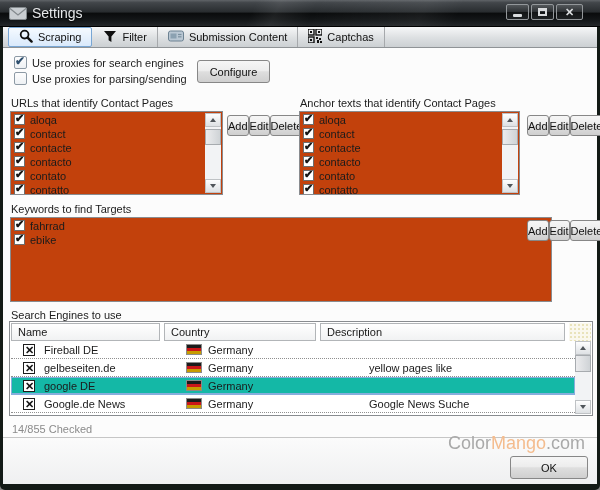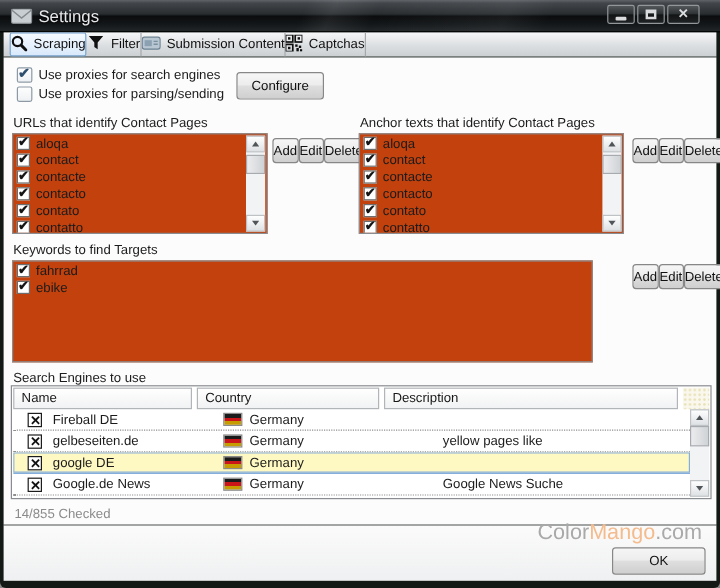--- a/index.html
+++ b/index.html
@@ -21,21 +21,21 @@
     display:flex;align-items:center;justify-content:center;}
   .win-btn.close{width:27px;}
   .g-min{width:9px;height:3px;background:#d9dbdd;margin-top:6px;border-radius:1px;}
   .g-max{width:9px;height:8px;border:2px solid #d9dbdd;border-top-width:3px;}
   .g-close{color:#dcdee0;font-weight:bold;font-size:11px;line-height:1;}
   .g-close::before{content:"✕";}
   
   .tabbar{position:absolute;top:27px;left:3px;width:594px;height:21px;
     background:linear-gradient(#f6f7f8,#dcdfe1 55%,#ccd0d3);
     border-bottom:1px solid #8f9396;display:flex;align-items:stretch;padding-left:4px;}
-  .tab{display:flex;align-items:center;gap:5px;padding:0 0;border-right:1px solid #a6a9ac;
+  .tab{display:flex;align-items:center;gap:5px;padding:0 10px;border-right:1px solid #a6a9ac;
     color:#101010;white-space:nowrap;}
   .tab.selected{background:linear-gradient(#f5faff,#d9e9fb);border:1px solid #78a6d4;border-radius:2px;margin:0 1px;}
   
   .page{position:absolute;top:48px;left:3px;width:594px;height:389px;background:#fcfcfc;}
   .group-label{position:absolute;color:#1c1c1c;}
   
   .cbrow{position:absolute;display:flex;align-items:center;gap:5px;}
   .cb{width:13px;height:13px;border:1px solid #8d9aa5;border-radius:2px;
     background:linear-gradient(#fdfdfd,#eef1f4);position:relative;flex:0 0 auto;}
   .checked > .cb::before, .li.checked .cb-s::before{content:"✔";position:absolute;left:0px;top:-3px;
@@ -64,21 +64,21 @@
   .btn-stack.wide-gap .btn{margin-bottom:5px;}
   
   .table{position:absolute;left:6px;top:273px;width:584px;height:95px;border:1px solid #898c90;background:#fff;}
   .thead{position:absolute;top:0;left:0;right:0;height:19px;display:flex;gap:4px;padding:1px 1px 0 1px;}
   .th{border:1px solid #b2b5b8;background:linear-gradient(#ffffff,#f1f2f3);padding:2px 0 0 6px;color:#181818;}
   .th-name{width:149px;}.th-country{width:152px;}.th-desc{width:245px;}
   .th-fill{flex:1;border:none;background-color:#faf8ee;
     background-image:radial-gradient(#e9e3bb 1px,transparent 1.2px);background-size:4px 4px;}
   .tbody{position:absolute;top:19px;left:1px;right:17px;bottom:1px;overflow:hidden;}
   .tr{height:18px;display:flex;align-items:center;border-bottom:1px dotted #8f8f8f;}
-  .tr.selected{background:#fef9c3;box-shadow:inset 0 0 0 1px #86aedd;border-bottom:1px solid #86aedd;}
+  .tr.selected{background:#14b8a6;box-shadow:inset 0 0 0 1px #86aedd;border-bottom:1px solid #86aedd;}
   .td-name{width:175px;display:flex;align-items:center;gap:9px;padding-left:12px;}
   .td-country{width:155px;display:flex;align-items:center;gap:6px;}
   .td-desc{flex:1;padding-left:8px;margin-left:20px;}
   .xbox{width:12px;height:12px;border:1px solid #1c1c1c;background:#fff;position:relative;flex:0 0 auto;}
   .tr.checked .xbox::before{content:"✕";position:absolute;left:1px;top:-1px;font-size:11px;font-weight:bold;color:#111;}
   .flag{width:16px;height:11px;border:1px solid #8a8a8a;flex:0 0 auto;
     background:linear-gradient(#1b1b1b 0 33%,#cb1619 33% 66%,#c79c00 66% 100%);}
   .table-scroll{position:absolute;top:19px;right:1px;bottom:1px;width:16px;background:#f2f3f5;}
   .status{position:absolute;left:9px;top:375px;color:#8b8b8b;}
   
@@ -250,21 +250,21 @@
           </div>
       </div>
     </div>
     <div class="btn-stack" style="left:524px;top:67px;">
       <div class="btn">Add</div>
       <div class="btn">Edit</div>
       <div class="btn">Delete</div>
     </div>
 
     <div class="group-label" style="left:8px;top:155px;">Keywords to find Targets</div>
-    <div class="listbox" style="left:7px;top:169px;width:484px;height:85px;">
+    <div class="listbox" style="left:7px;top:169px;width:542px;height:85px;">
       <div>
           <div class="li checked">
     <span class="cb-s"></span>
     <span>fahrrad</span>
   </div>
           <div class="li checked">
     <span class="cb-s"></span>
     <span>ebike</span>
   </div>
         </div>

